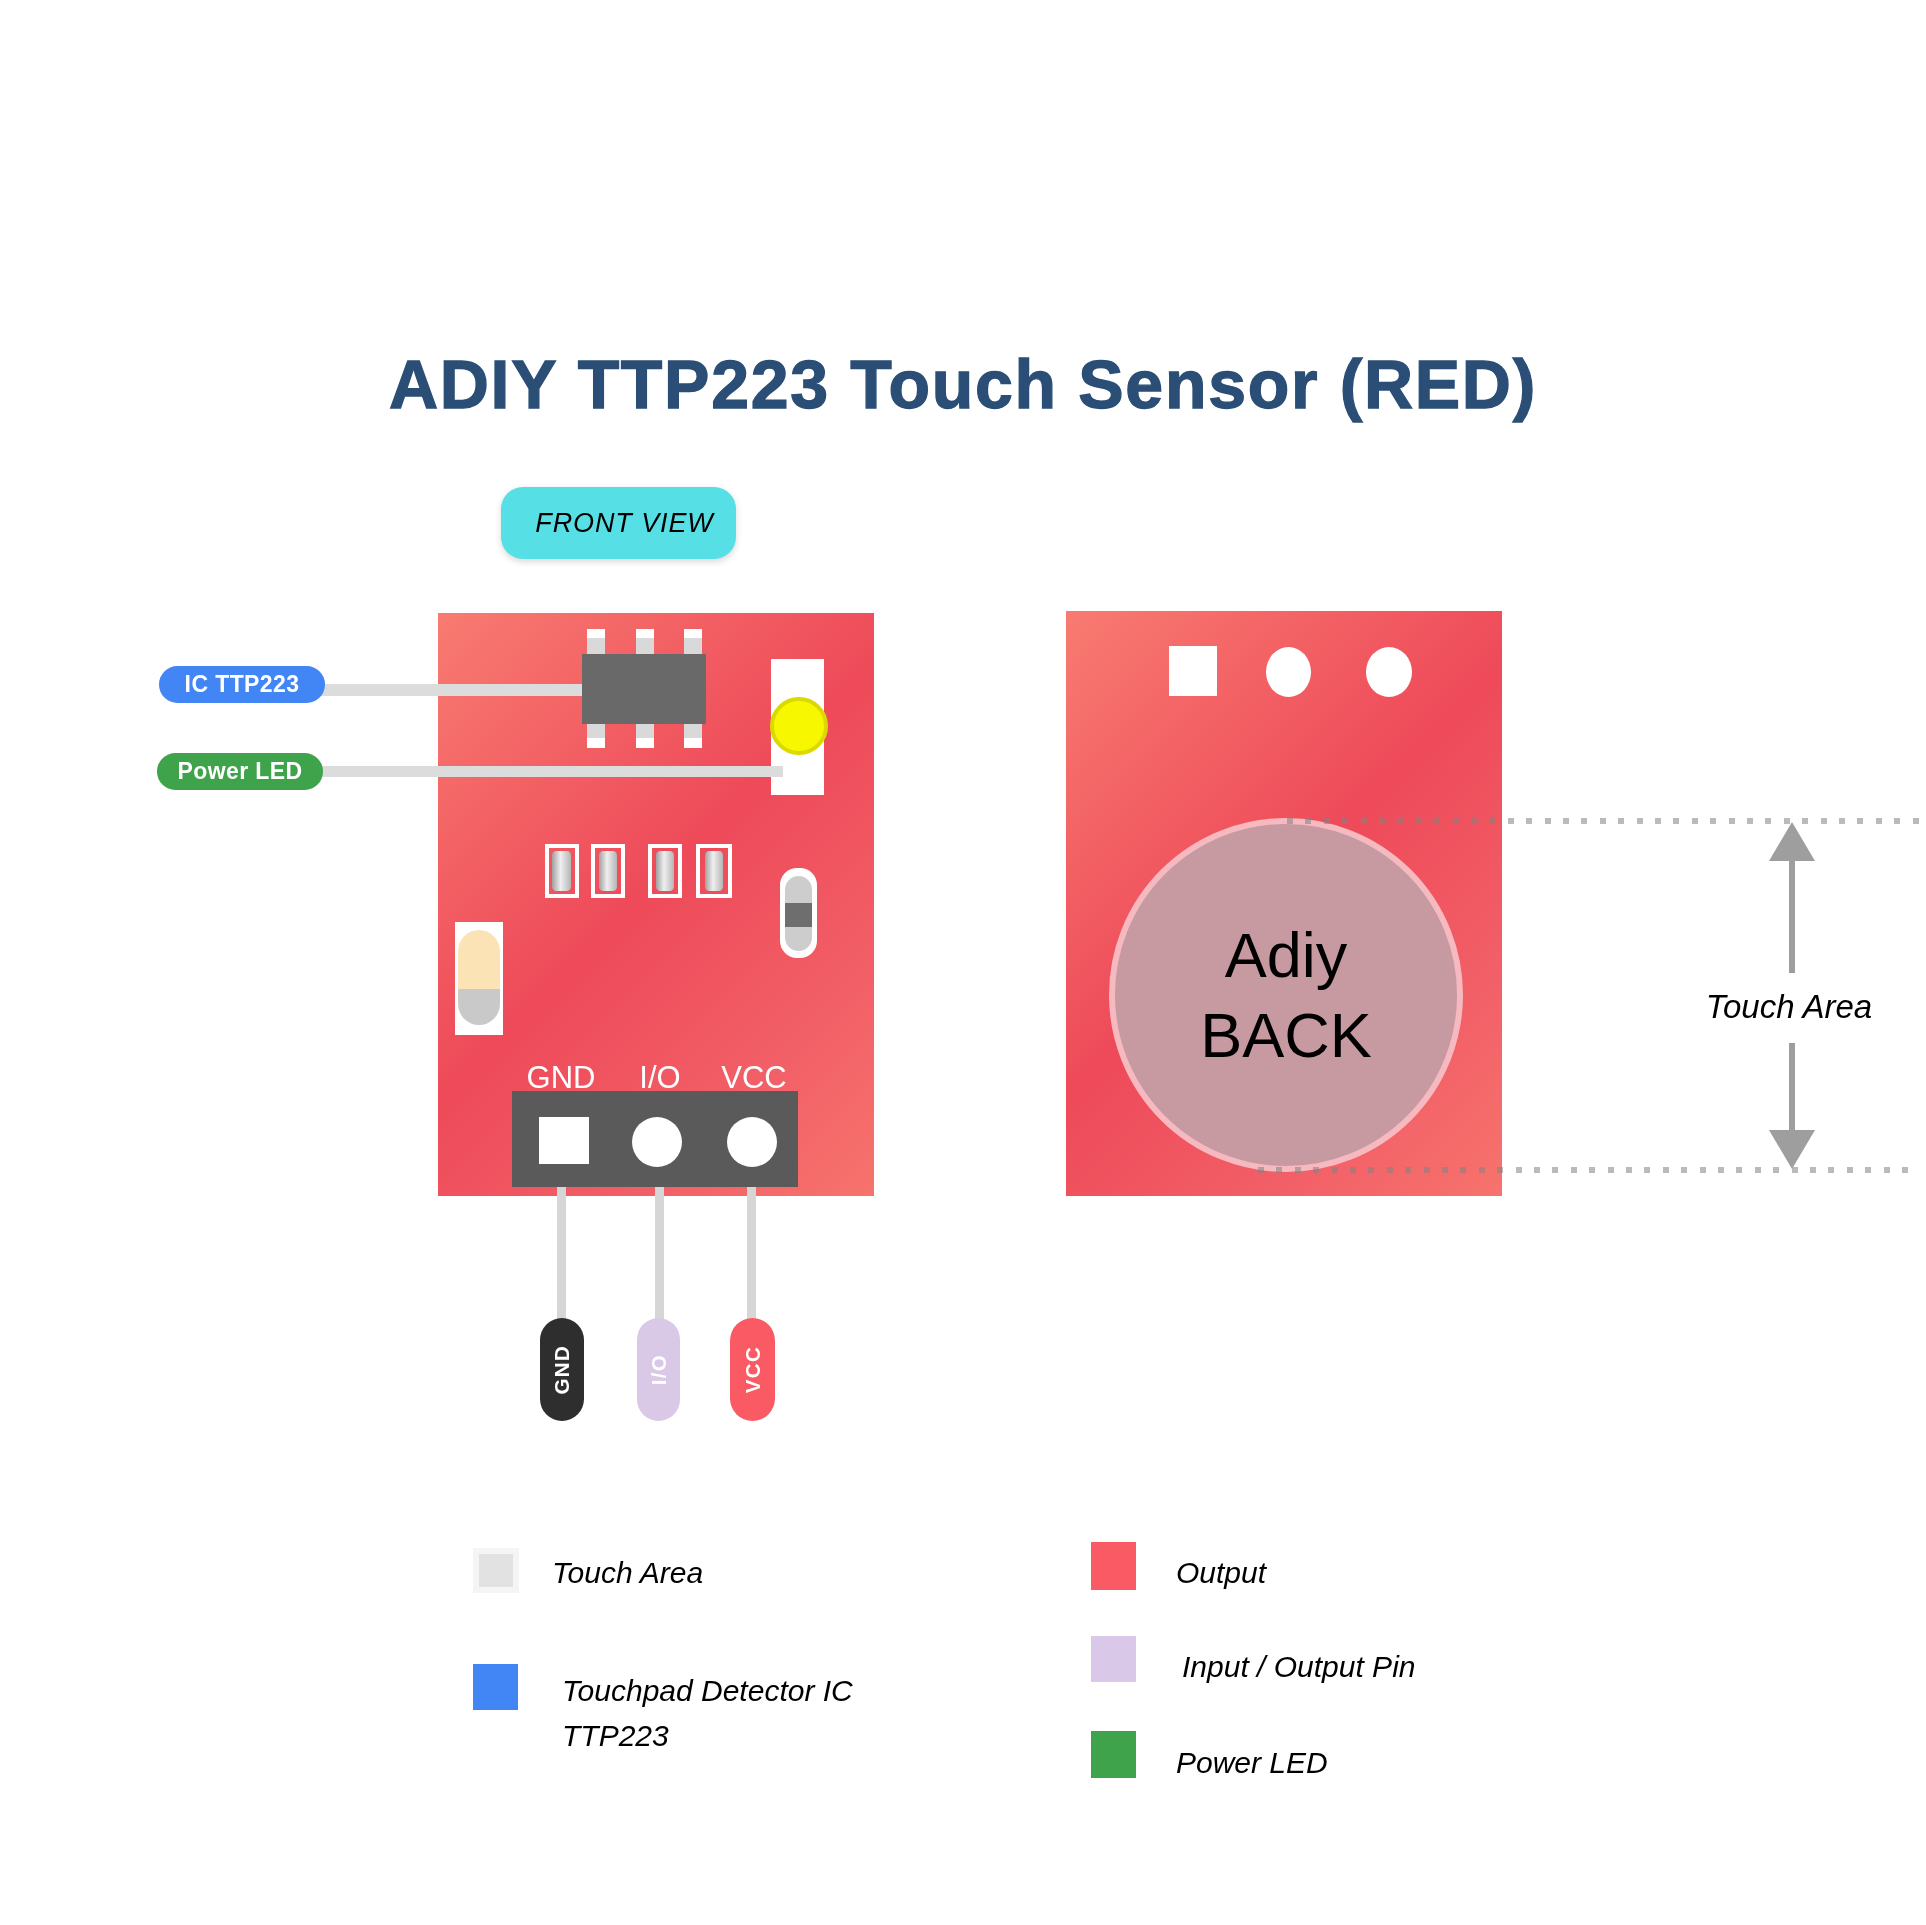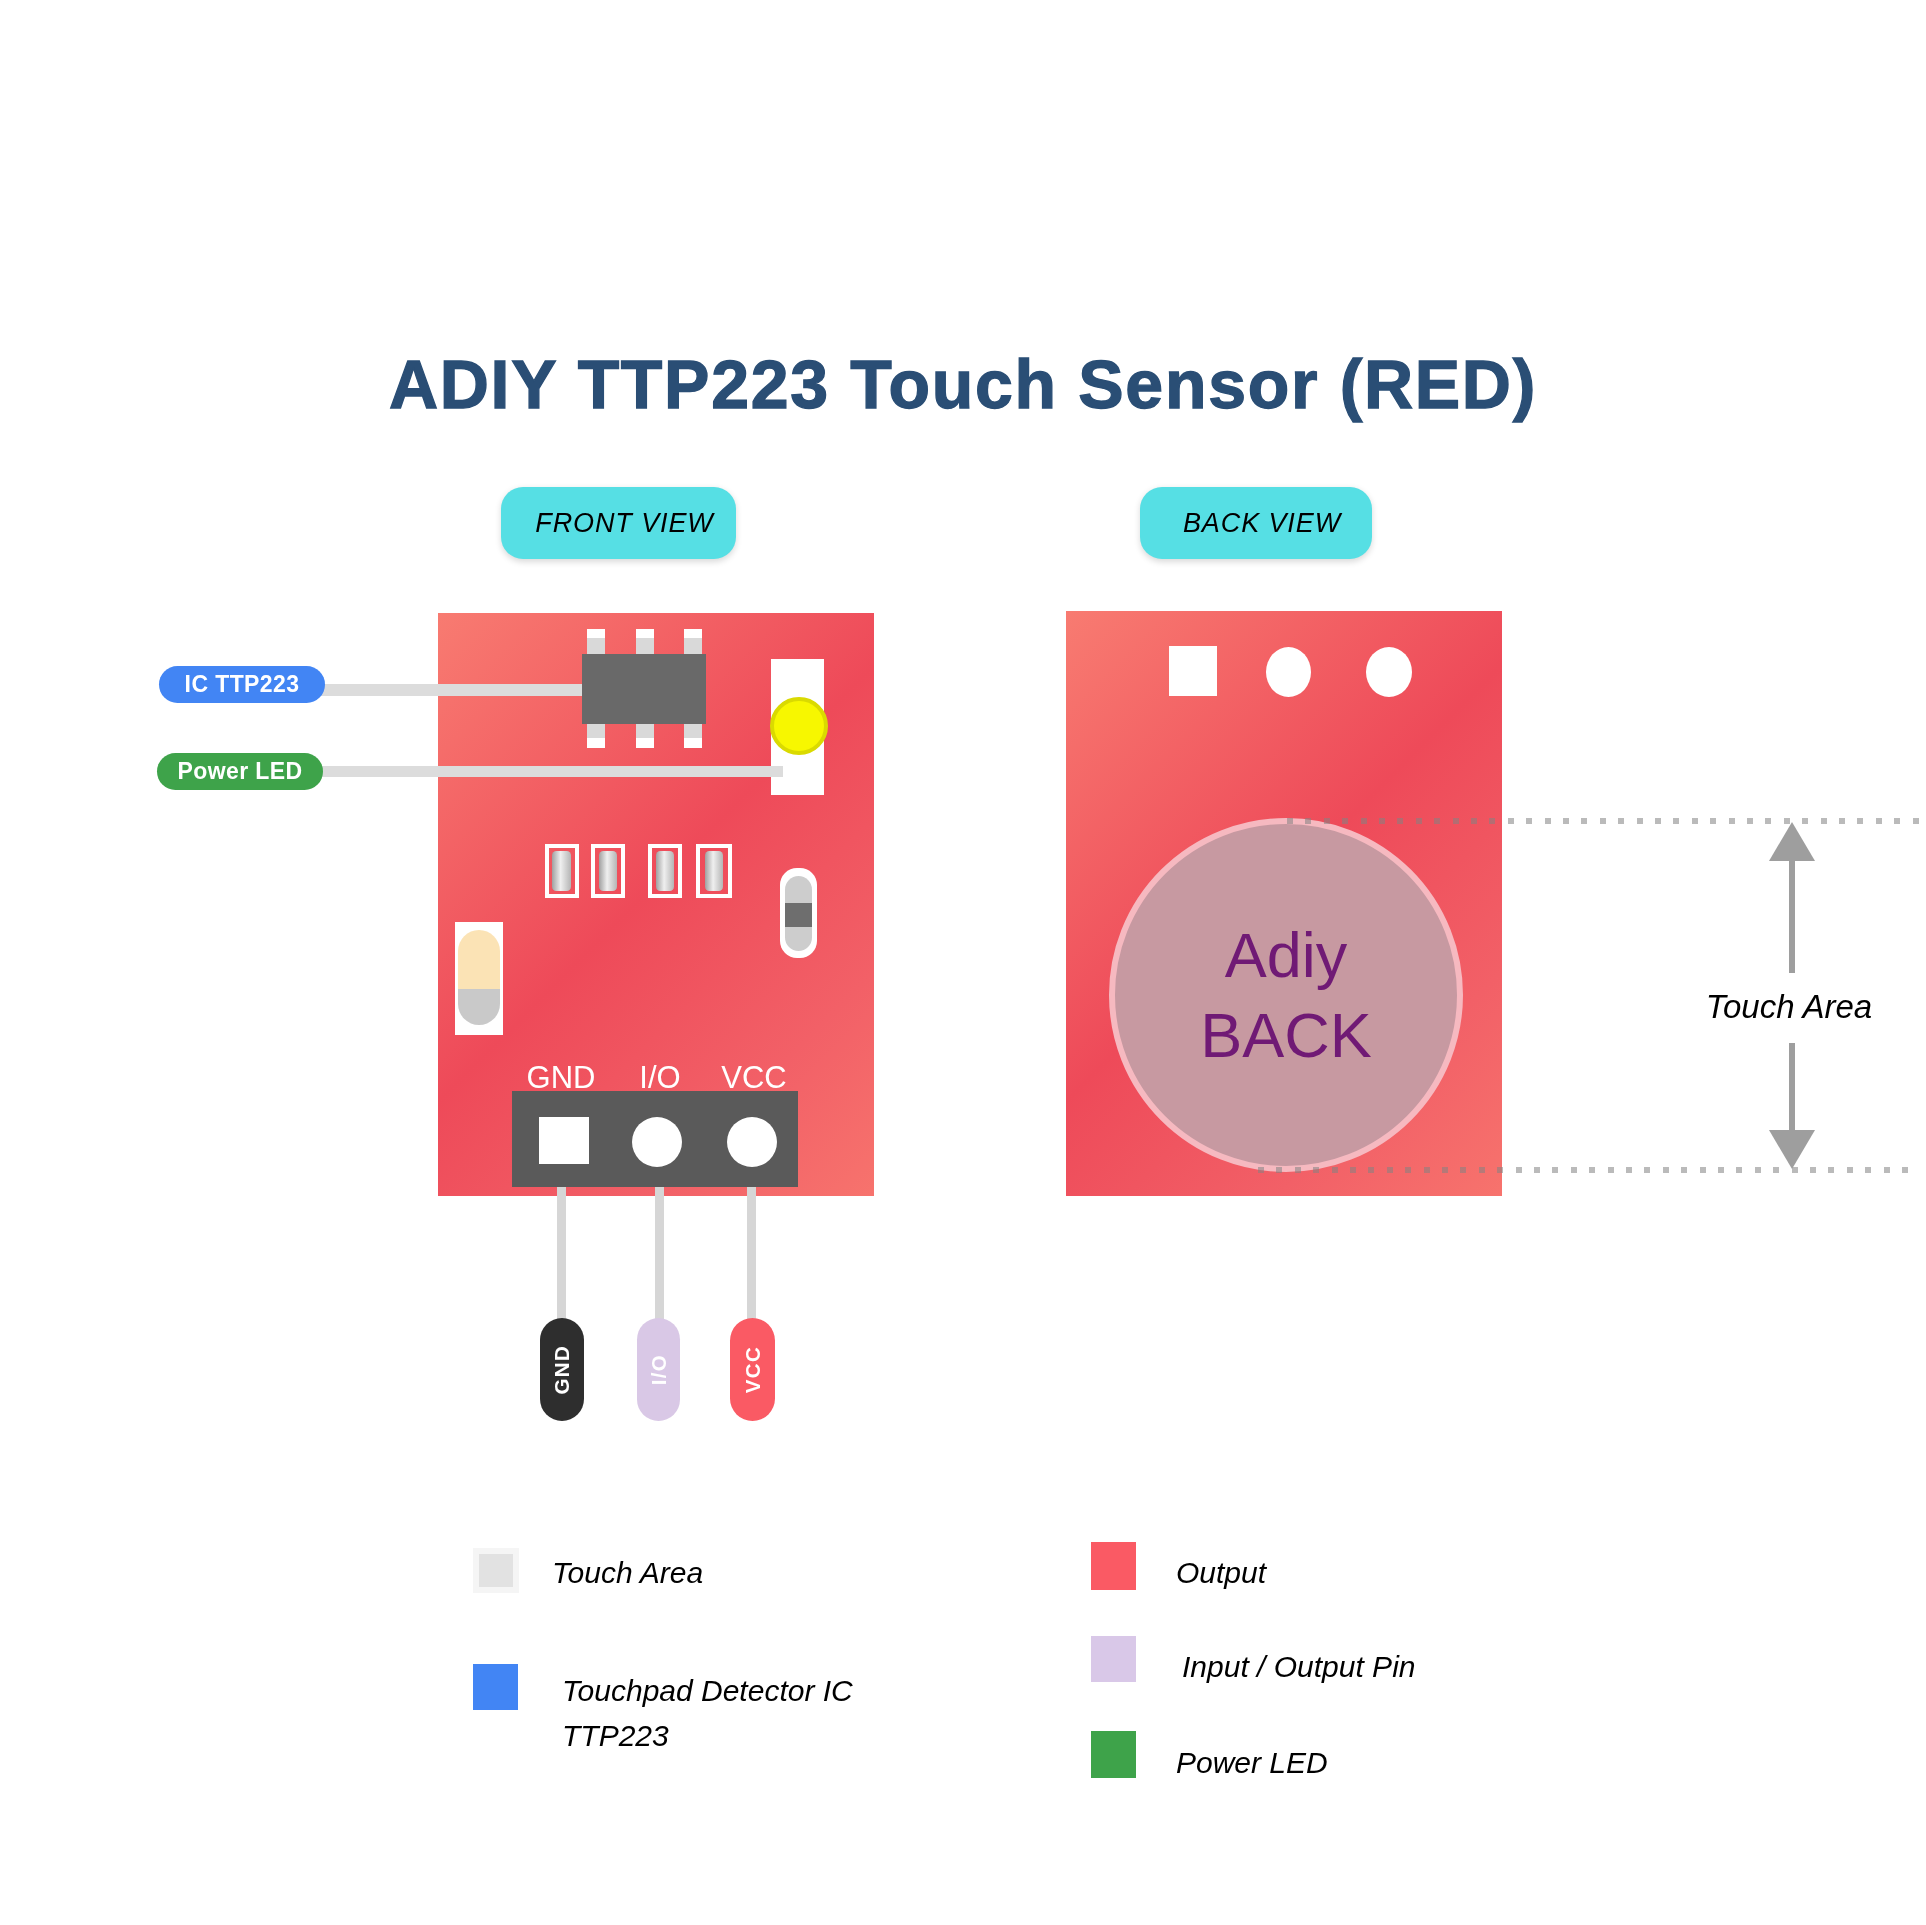--- a/index.html
+++ b/index.html
@@ -49,21 +49,21 @@
   .wire{width:9.4px;background:#D6D6D6;z-index:3;}
   .tag-pill{border-radius:26px;z-index:8;}
   .tag-pill span{writing-mode:vertical-rl;transform:rotate(180deg);
     color:#fff;font-weight:bold;font-size:20.5px;letter-spacing:1.3px;}
 
   
   .bpad{background:#ffffff;z-index:4;}
   .bpad.round{border-radius:50%;}
   .touch-circle{border-radius:50%;border:6.8px solid #F6B9C0;background:#C799A1;
     box-sizing:border-box;z-index:5;flex-direction:column;}
-  .touch-circle .tline{color:#701a75;font-size:63px;line-height:80px;text-align:center;}
+  .touch-circle .tline{color:#000000;font-size:63px;line-height:80px;text-align:center;}
 
   
   .dotted{height:5.6px;background:repeating-linear-gradient(90deg,rgba(130,130,130,0.55) 0 6px,transparent 6px 18.4px);z-index:10;}
   .dim-line{width:5.6px;background:#9E9E9E;z-index:10;}
   .dim-head{width:0;height:0;z-index:10;}
   .dim-head.up{border-left:23px solid transparent;border-right:23px solid transparent;border-bottom:39px solid #9E9E9E;}
   .dim-head.down{border-left:23px solid transparent;border-right:23px solid transparent;border-top:39px solid #9E9E9E;}
   .dim-label{width:214px;text-align:center;font-style:italic;font-size:33px;color:#000;z-index:10;}
 
   
@@ -73,23 +73,20 @@
 </style>
 </head>
 <body>
 
 <div id="canvas">
 
   <div class="abs page-title">ADIY TTP223 Touch Sensor (RED)</div>
 
   <div class="abs view-tag flexc" style="left:501px;top:487px;width:223px;">
     <span>FRONT VIEW</span>
-  </div>
-  <div class="abs view-tag flexc" style="left:1140px;top:487px;width:220px;">
-    <span>BACK VIEW</span>
   </div>
 
   <div class="abs pcb" style="left:438px;top:613px;width:436px;height:583px;">
 
     <div class="abs ic-pin" style="left:149px;top:16.3px;"></div>
     <div class="abs ic-pin" style="left:198px;top:16.3px;"></div>
     <div class="abs ic-pin" style="left:246px;top:16.3px;"></div>
 
     <div class="abs ic-pin bottom" style="left:149px;top:110px;"></div>
     <div class="abs ic-pin bottom" style="left:198px;top:110px;"></div>

